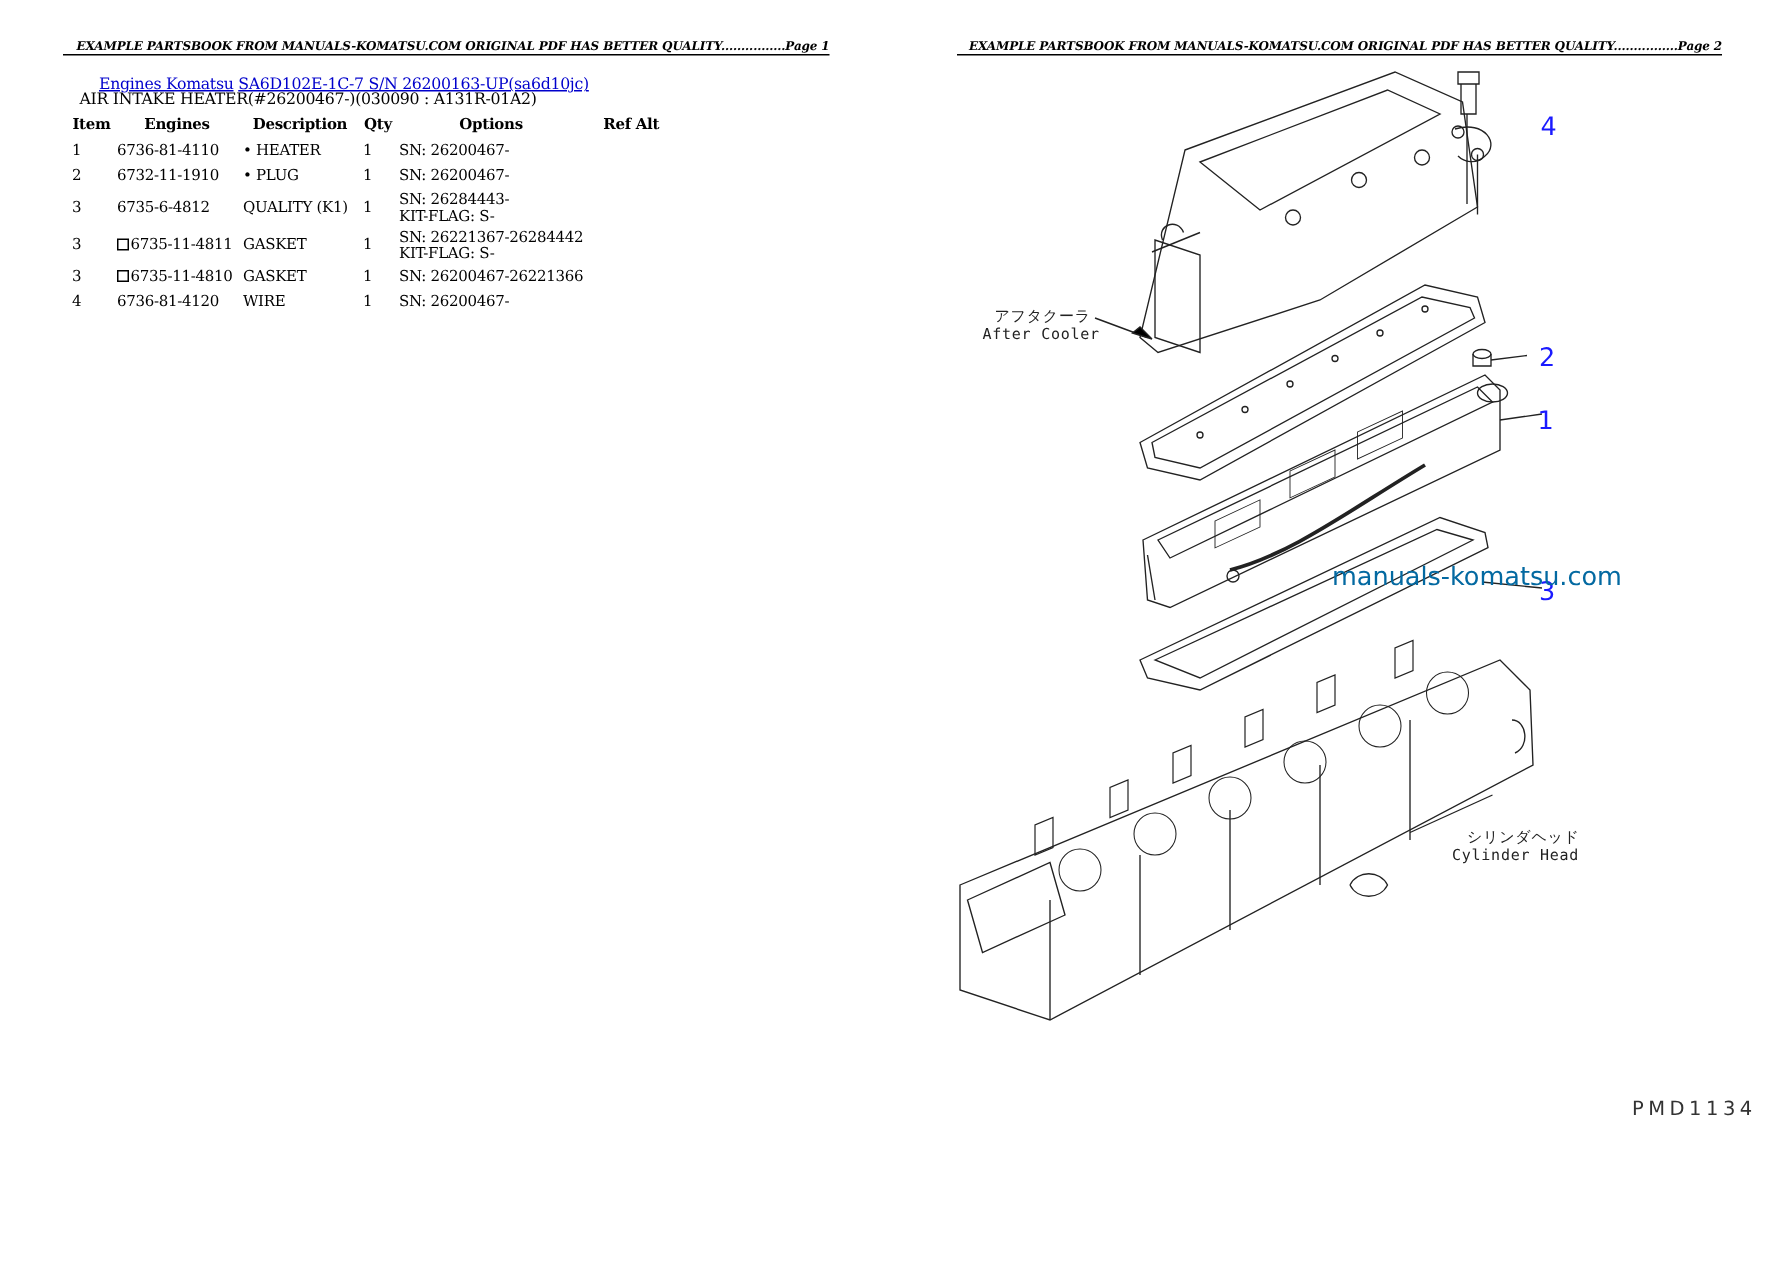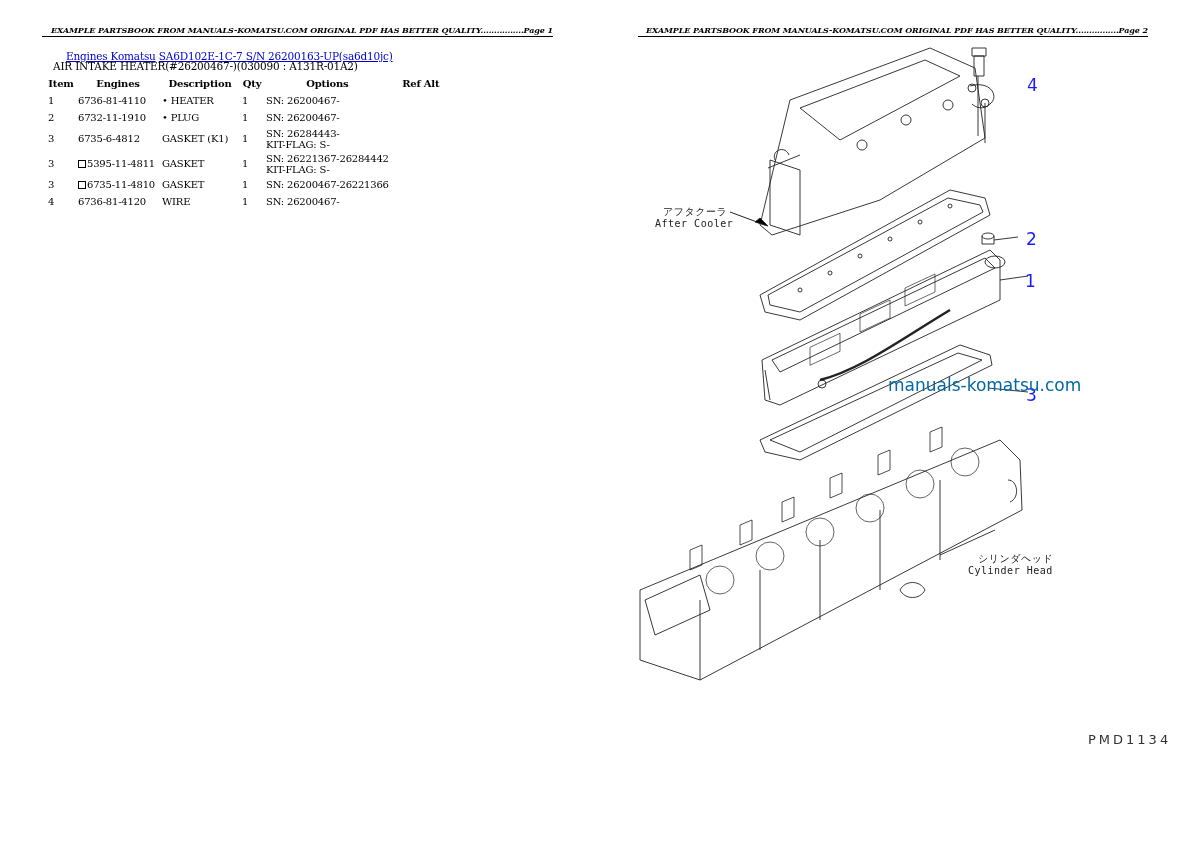--- a/index.html
+++ b/index.html
@@ -74,31 +74,31 @@
       <td class="c-item">2</td>
       <td class="c-part">6732-11-1910</td>
       <td class="c-desc">• PLUG</td>
       <td class="c-qty">1</td>
       <td class="c-opt">SN: 26200467-</td>
       <td class="c-ref"></td>
     </tr>
     <tr class="row tall">
       <td class="c-item">3</td>
       <td class="c-part">6735-6-4812</td>
-      <td class="c-desc">GASKET (K1)</td>
+      <td class="c-desc">QUALITY (K1)</td>
       <td class="c-qty">1</td>
       <td class="c-opt">
         <div>SN: 26284443-</div>
         <div>KIT-FLAG: S-</div>
       </td>
       <td class="c-ref"></td>
     </tr>
     <tr class="row tall">
       <td class="c-item">3</td>
-      <td class="c-part"><span class="checkbox"></span><span>5395-11-4811</span></td>
+      <td class="c-part"><span class="checkbox"></span><span>6735-11-4811</span></td>
       <td class="c-desc">GASKET</td>
       <td class="c-qty">1</td>
       <td class="c-opt">
         <div>SN: 26221367-26284442</div>
         <div>KIT-FLAG: S-</div>
       </td>
       <td class="c-ref"></td>
     </tr>
     <tr class="row">
       <td class="c-item">3</td>

